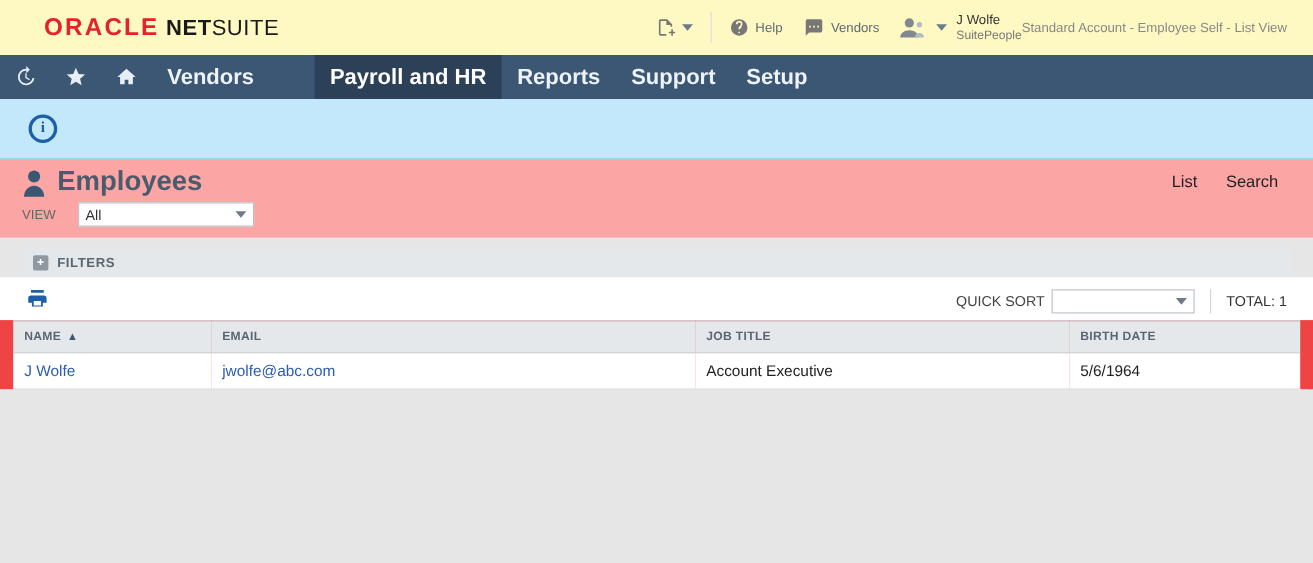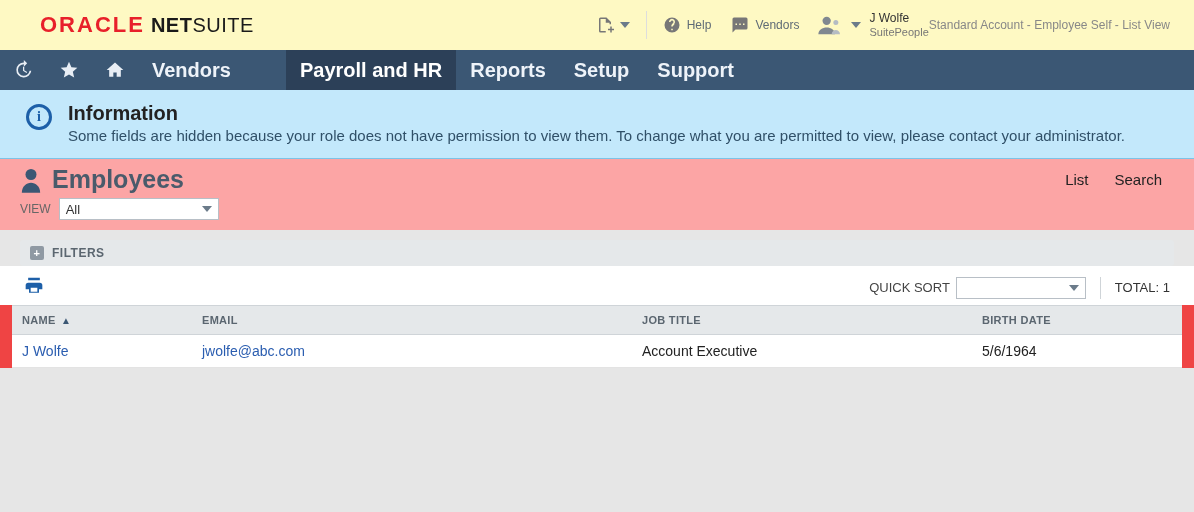--- a/index.html
+++ b/index.html
@@ -129,21 +129,21 @@
   .page-title {
     font-size: 25px; font-weight:700; color: var(--ns-heading);
     display:flex; align-items:center; gap:10px;
   }
   .page-top-spacer { flex:1; }
   .page-top-link {
     font-size:15px; color:#222; padding:4px 8px;
   }
 
   .view-row {
-    display:flex; align-items:center; gap:8px; margin-top:4px;
+    display:flex; align-items:center; gap:20px; margin-top:4px;
     font-size:12px; color:#666;
   }
   .view-select {
     border:1px solid #b8bfc6; height:22px;
     display:flex; align-items:center; justify-content:space-between;
     padding:0 6px; min-width:160px; background:#fff; color:#333;
     font-size:13px;
   }
   .caret-down {
     width:0;height:0;border-left:5px solid transparent;border-right:5px solid transparent;
@@ -269,31 +269,27 @@
       </svg>
   </div>
   <div class="nav-icon">
     <svg width="20" height="20" viewBox="0 0 24 24">
         <path d="M12 3 2 12h3v8h5v-5h4v5h5v-8h3z"></path>
       </svg>
   </div>
   <div class="nav-item">Vendors</div>
   <div class="nav-item active">Payroll and HR</div>
   <div class="nav-item">Reports</div>
+  <div class="nav-item">Support</div>
   <div class="nav-item">Setup</div>
-  <div class="nav-item">Support</div>
 </div>
 
 <div class="info-banner">
   <div class="info-icon-wrap">
     <div class="info-icon-circle">i</div>
-  </div>
-  <div>
-    <div class="info-title">Information</div>
-    <div class="info-body">Some fields are hidden because your role does not have permission to view them. To change what you are permitted to view, please contact your administrator.</div>
   </div>
 </div>
 
 <div class="page-area">
   <div class="page-top">
     <div class="page-title">
       <svg width="22" height="26" viewBox="0 0 24 28" fill="#3b5774">
           <circle cx="12" cy="8" r="6"></circle>
           <path d="M2 28c0-7 5-11 10-11s10 4 10 11H2z"></path>
         </svg>

